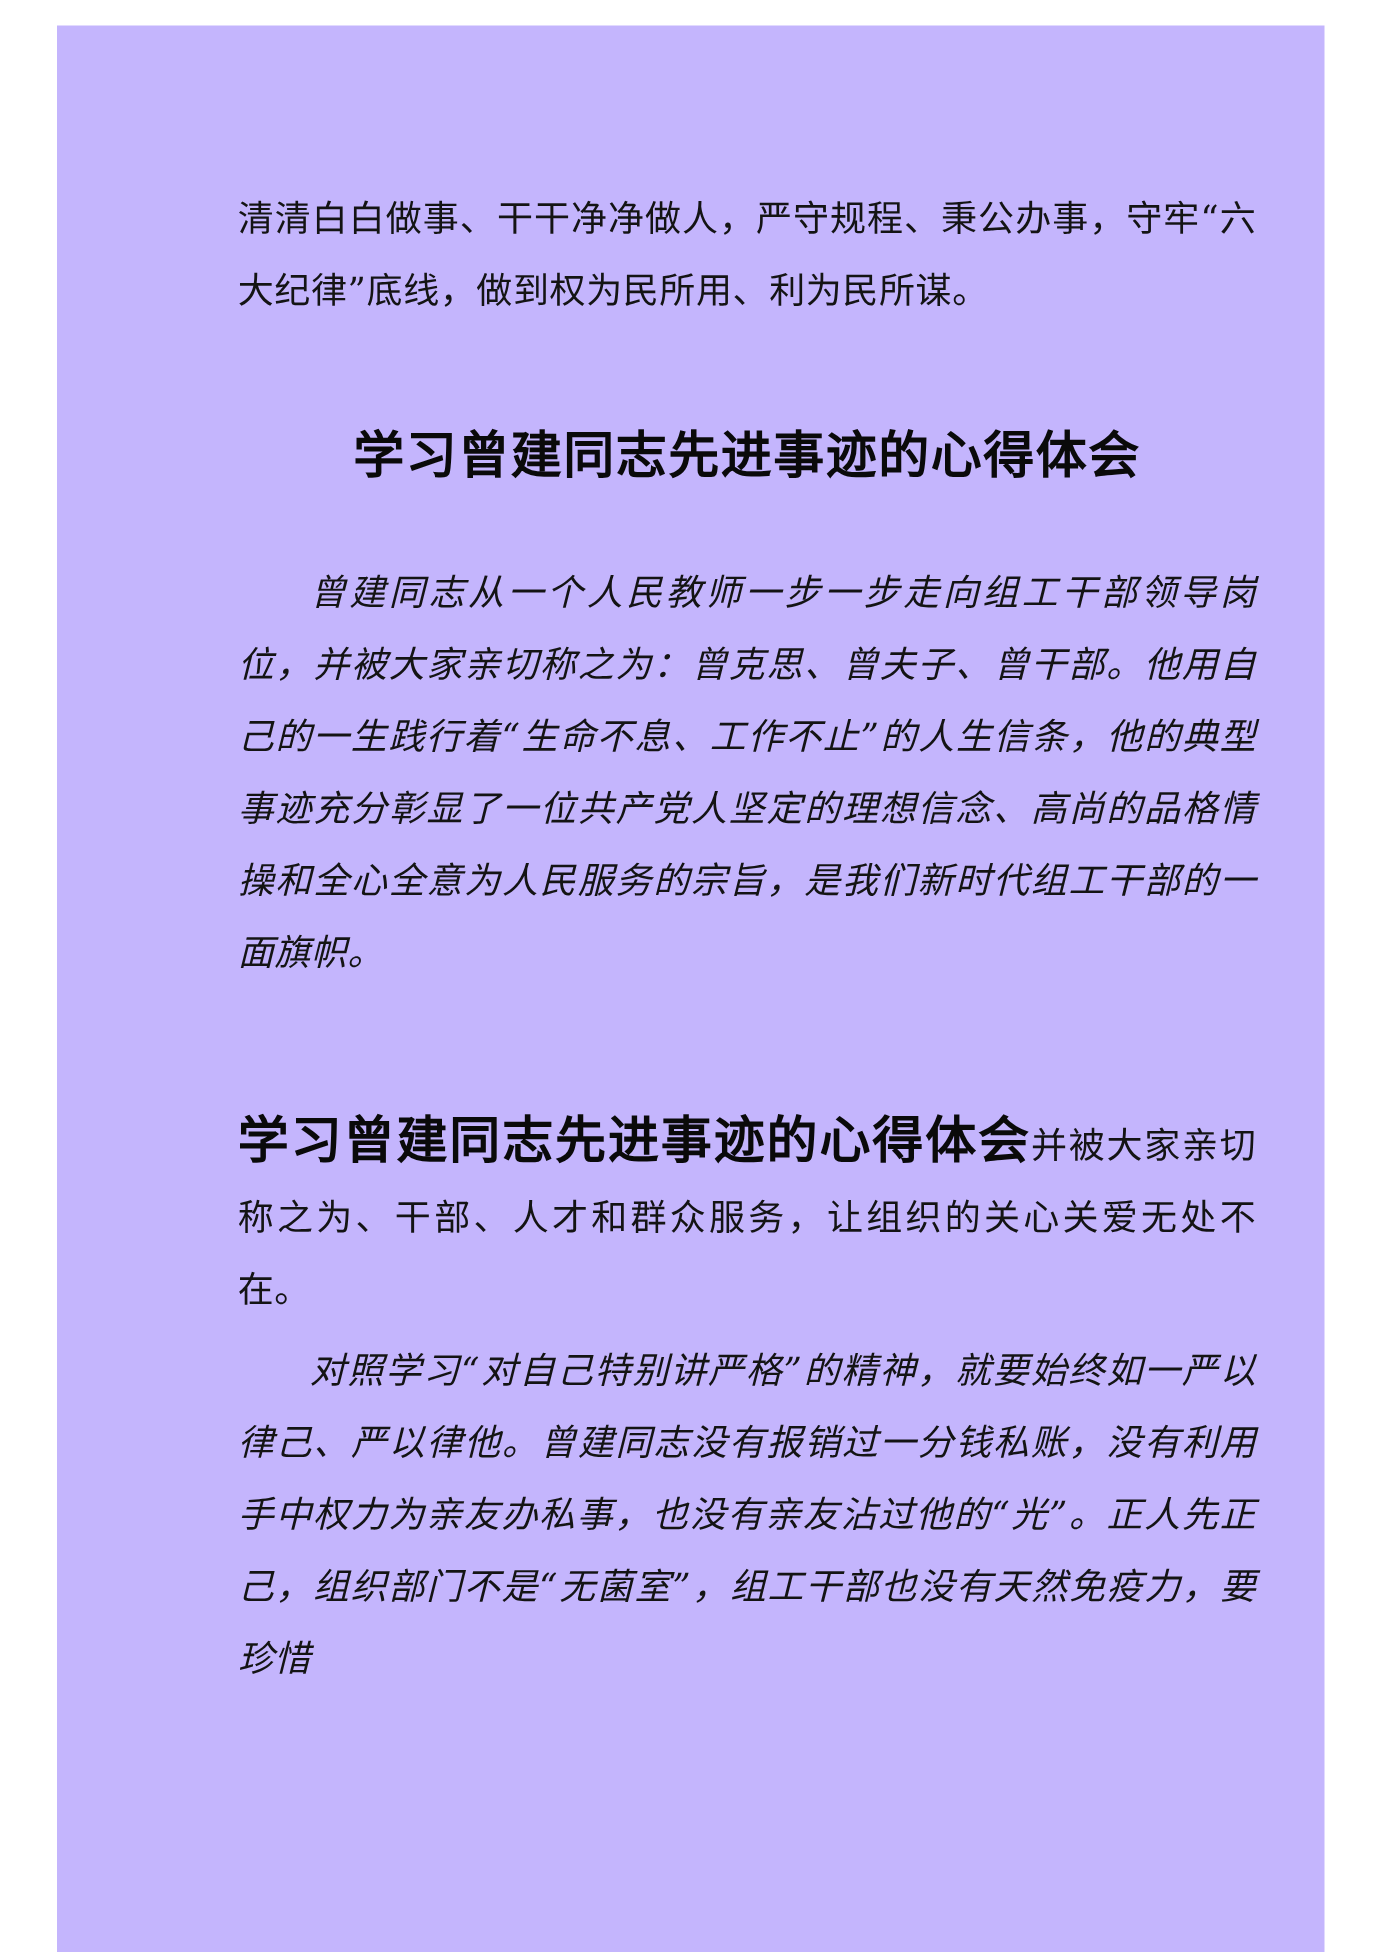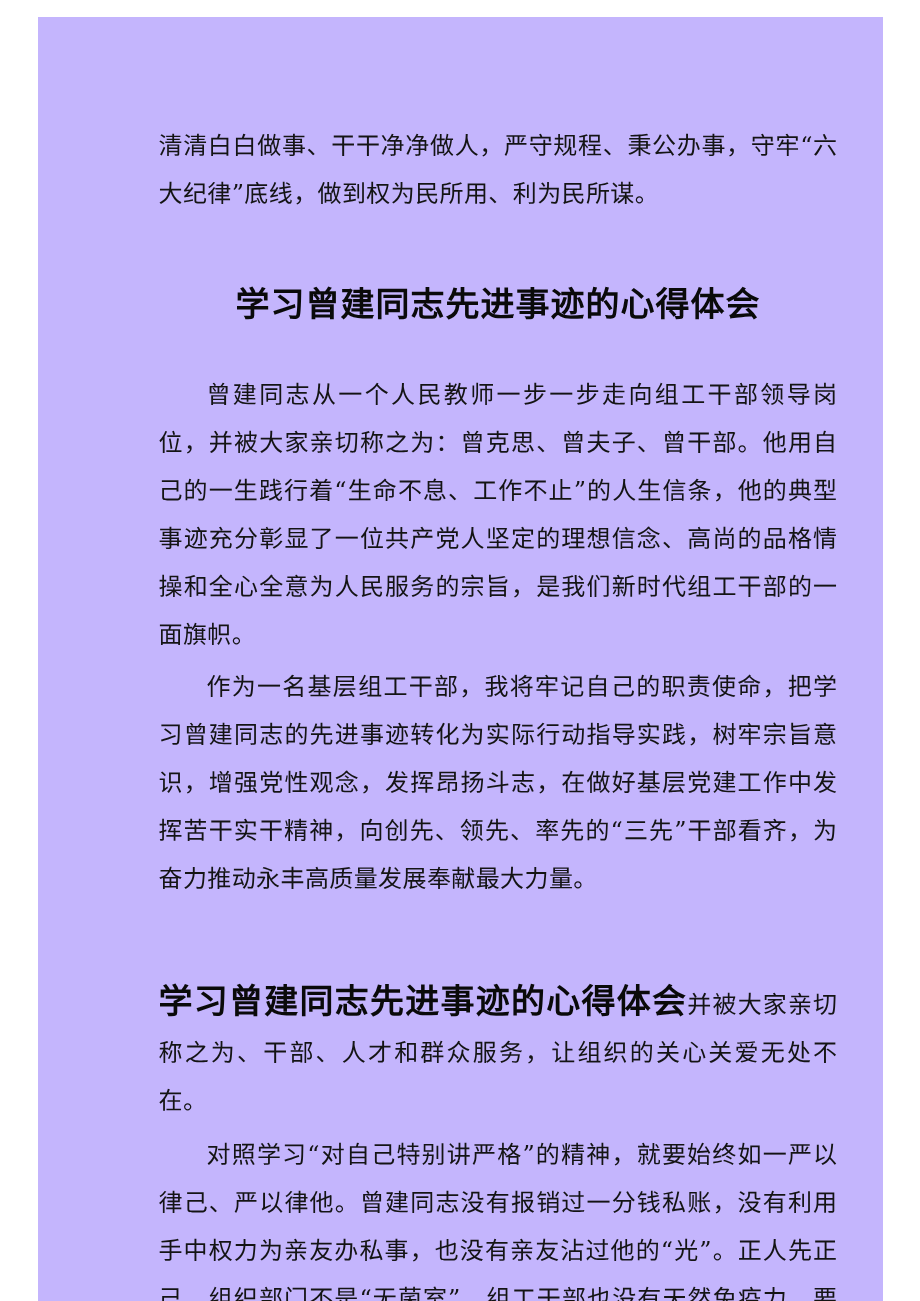--- a/index.html
+++ b/index.html
@@ -34,20 +34,21 @@
     color: #141414;
     text-align: justify;
     text-justify: inter-ideograph;
     letter-spacing: 0.4px;
     margin: 0;
     font-weight: 400;
   }
 
   .para.indent {
     text-indent: 2em;
+    font-style: italic;
   }
 
   
   .doc-heading {
     font-family: "DejaVu Sans", "Liberation Sans", sans-serif;
     font-size: 34px;
     font-weight: 700;
     color: #0a0a0a;
     text-align: center;
     line-height: 46px;
@@ -85,21 +86,20 @@
     <div class="sp-before-h"></div>
 
     <h1 class="doc-heading">学习曾建同志先进事迹的心得体会</h1>
 
     <div class="sp-after-h"></div>
 
     <p class="para indent">曾建同志从一个人民教师一步一步走向组工干部领导岗位，并被大家亲切称之为：曾克思、曾夫子、曾干部。他用自己的一生践行着“生命不息、工作不止”的人生信条，他的典型事迹充分彰显了一位共产党人坚定的理想信念、高尚的品格情操和全心全意为人民服务的宗旨，是我们新时代组工干部的一面旗帜。</p>
 
     <div class="sp-mid"></div>
 
-    <p class="para indent">作为一名基层组工干部，我将牢记自己的职责使命，把学习曾建同志的先进事迹转化为实际行动指导实践，树牢宗旨意识，增强党性观念，发挥昂扬斗志，在做好基层党建工作中发挥苦干实干精神，向创先、领先、率先的“三先”干部看齐，为奋力推动永丰高质量发展奉献最大力量。</p>
 
     <div class="sp-before-r"></div>
 
     <p class="para"><span class="run-in-heading">学习曾建同志先进事迹的心得体会</span><span>并被大家亲切称之为、干部、人才和群众服务，让组织的关心关爱无处不在。</span></p>
 
     <div class="sp-after-r"></div>
 
     <p class="para indent">对照学习“对自己特别讲严格”的精神，就要始终如一严以律己、严以律他。曾建同志没有报销过一分钱私账，没有利用手中权力为亲友办私事，也没有亲友沾过他的“光”。正人先正己，组织部门不是“无菌室”，组工干部也没有天然免疫力，要珍惜</p>
 
   </div>

